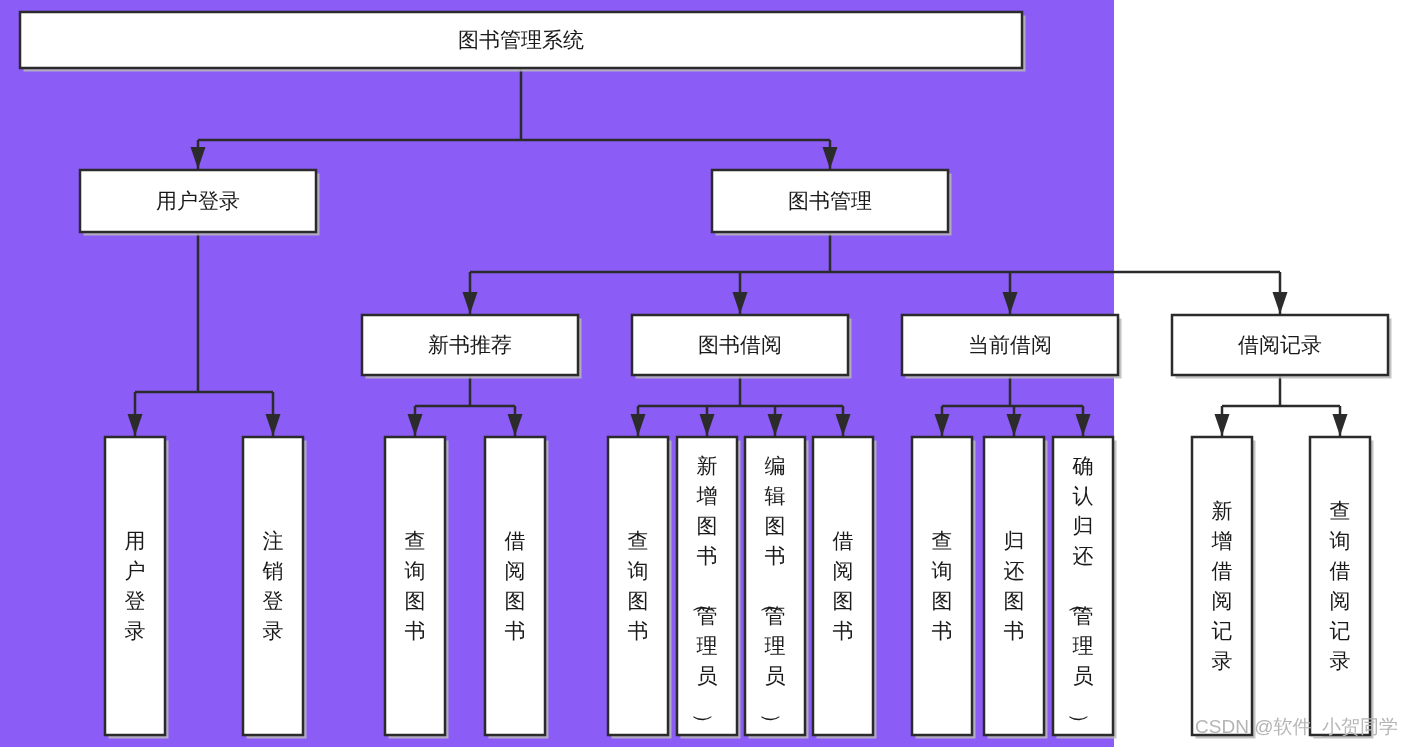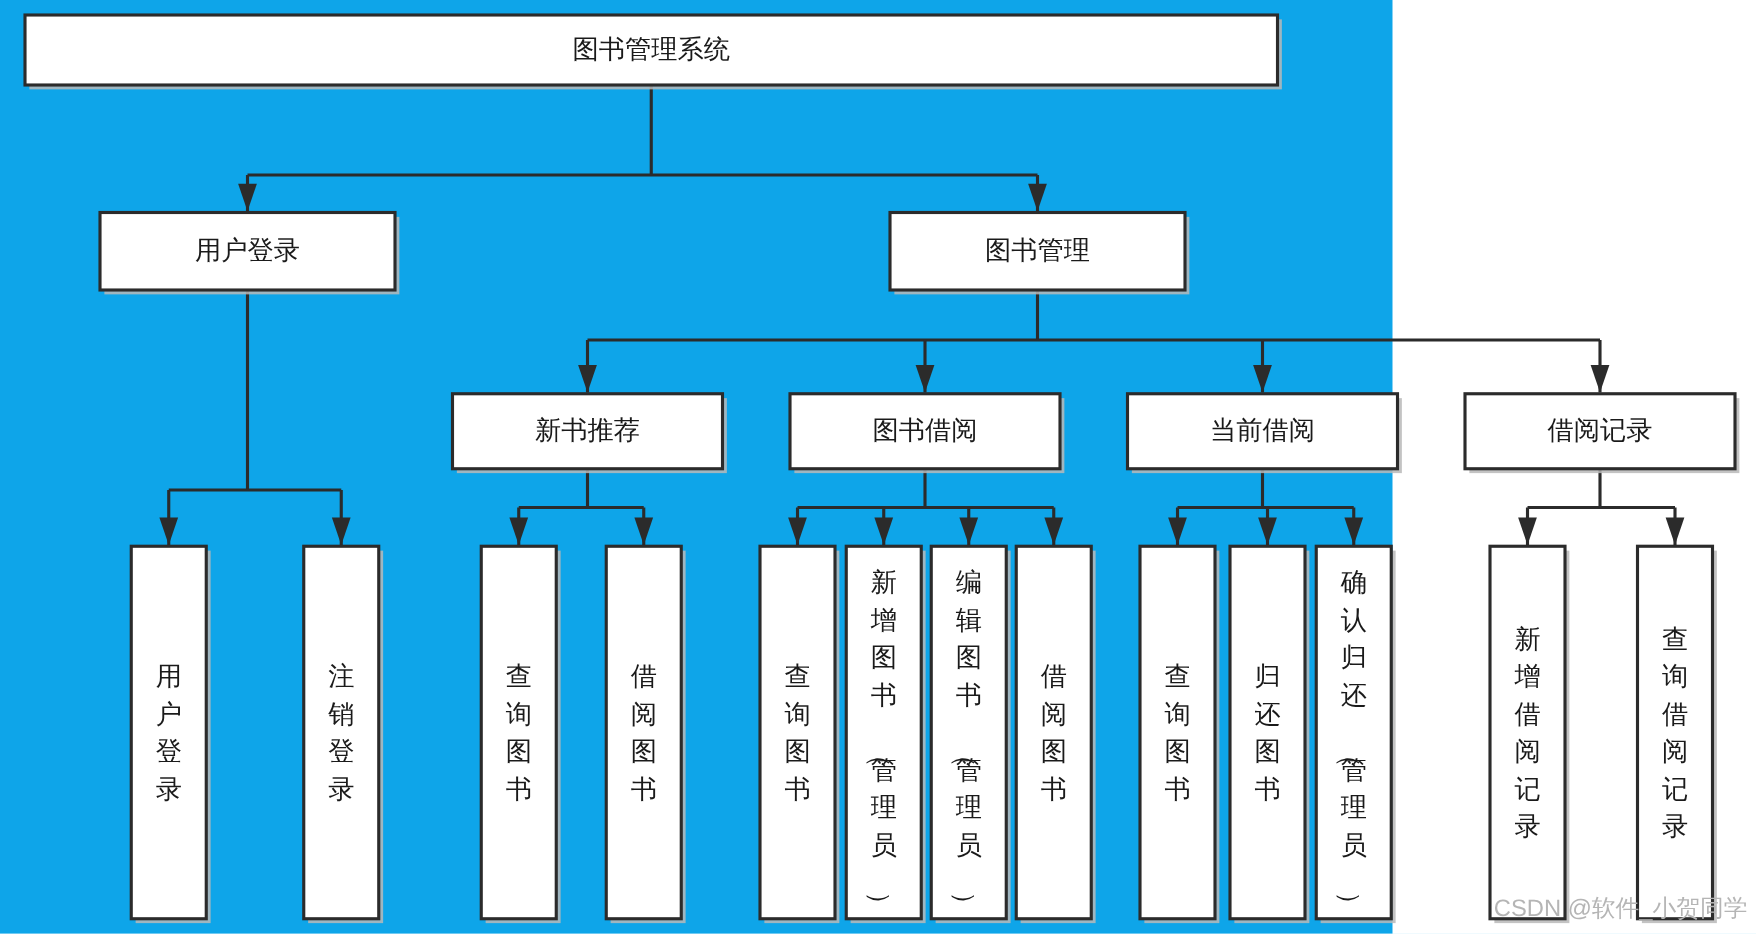--- a/index.html
+++ b/index.html
@@ -10,21 +10,21 @@
   body {
     width: 1405px;
     height: 747px;
     overflow: hidden;
     font-family: "Liberation Sans", "DejaVu Sans", sans-serif;
   }
   #diagram-root {
     position: relative;
     width: 1114px;
     height: 747px;
-    background: #0ea5e9;
+    background: #8b5cf6;
   }
   svg#tree-svg {
     position: absolute;
     left: 0;
     top: 0;
     width: 1405px;
     height: 747px;
   }
   .node-box {
     fill: #ffffff;

